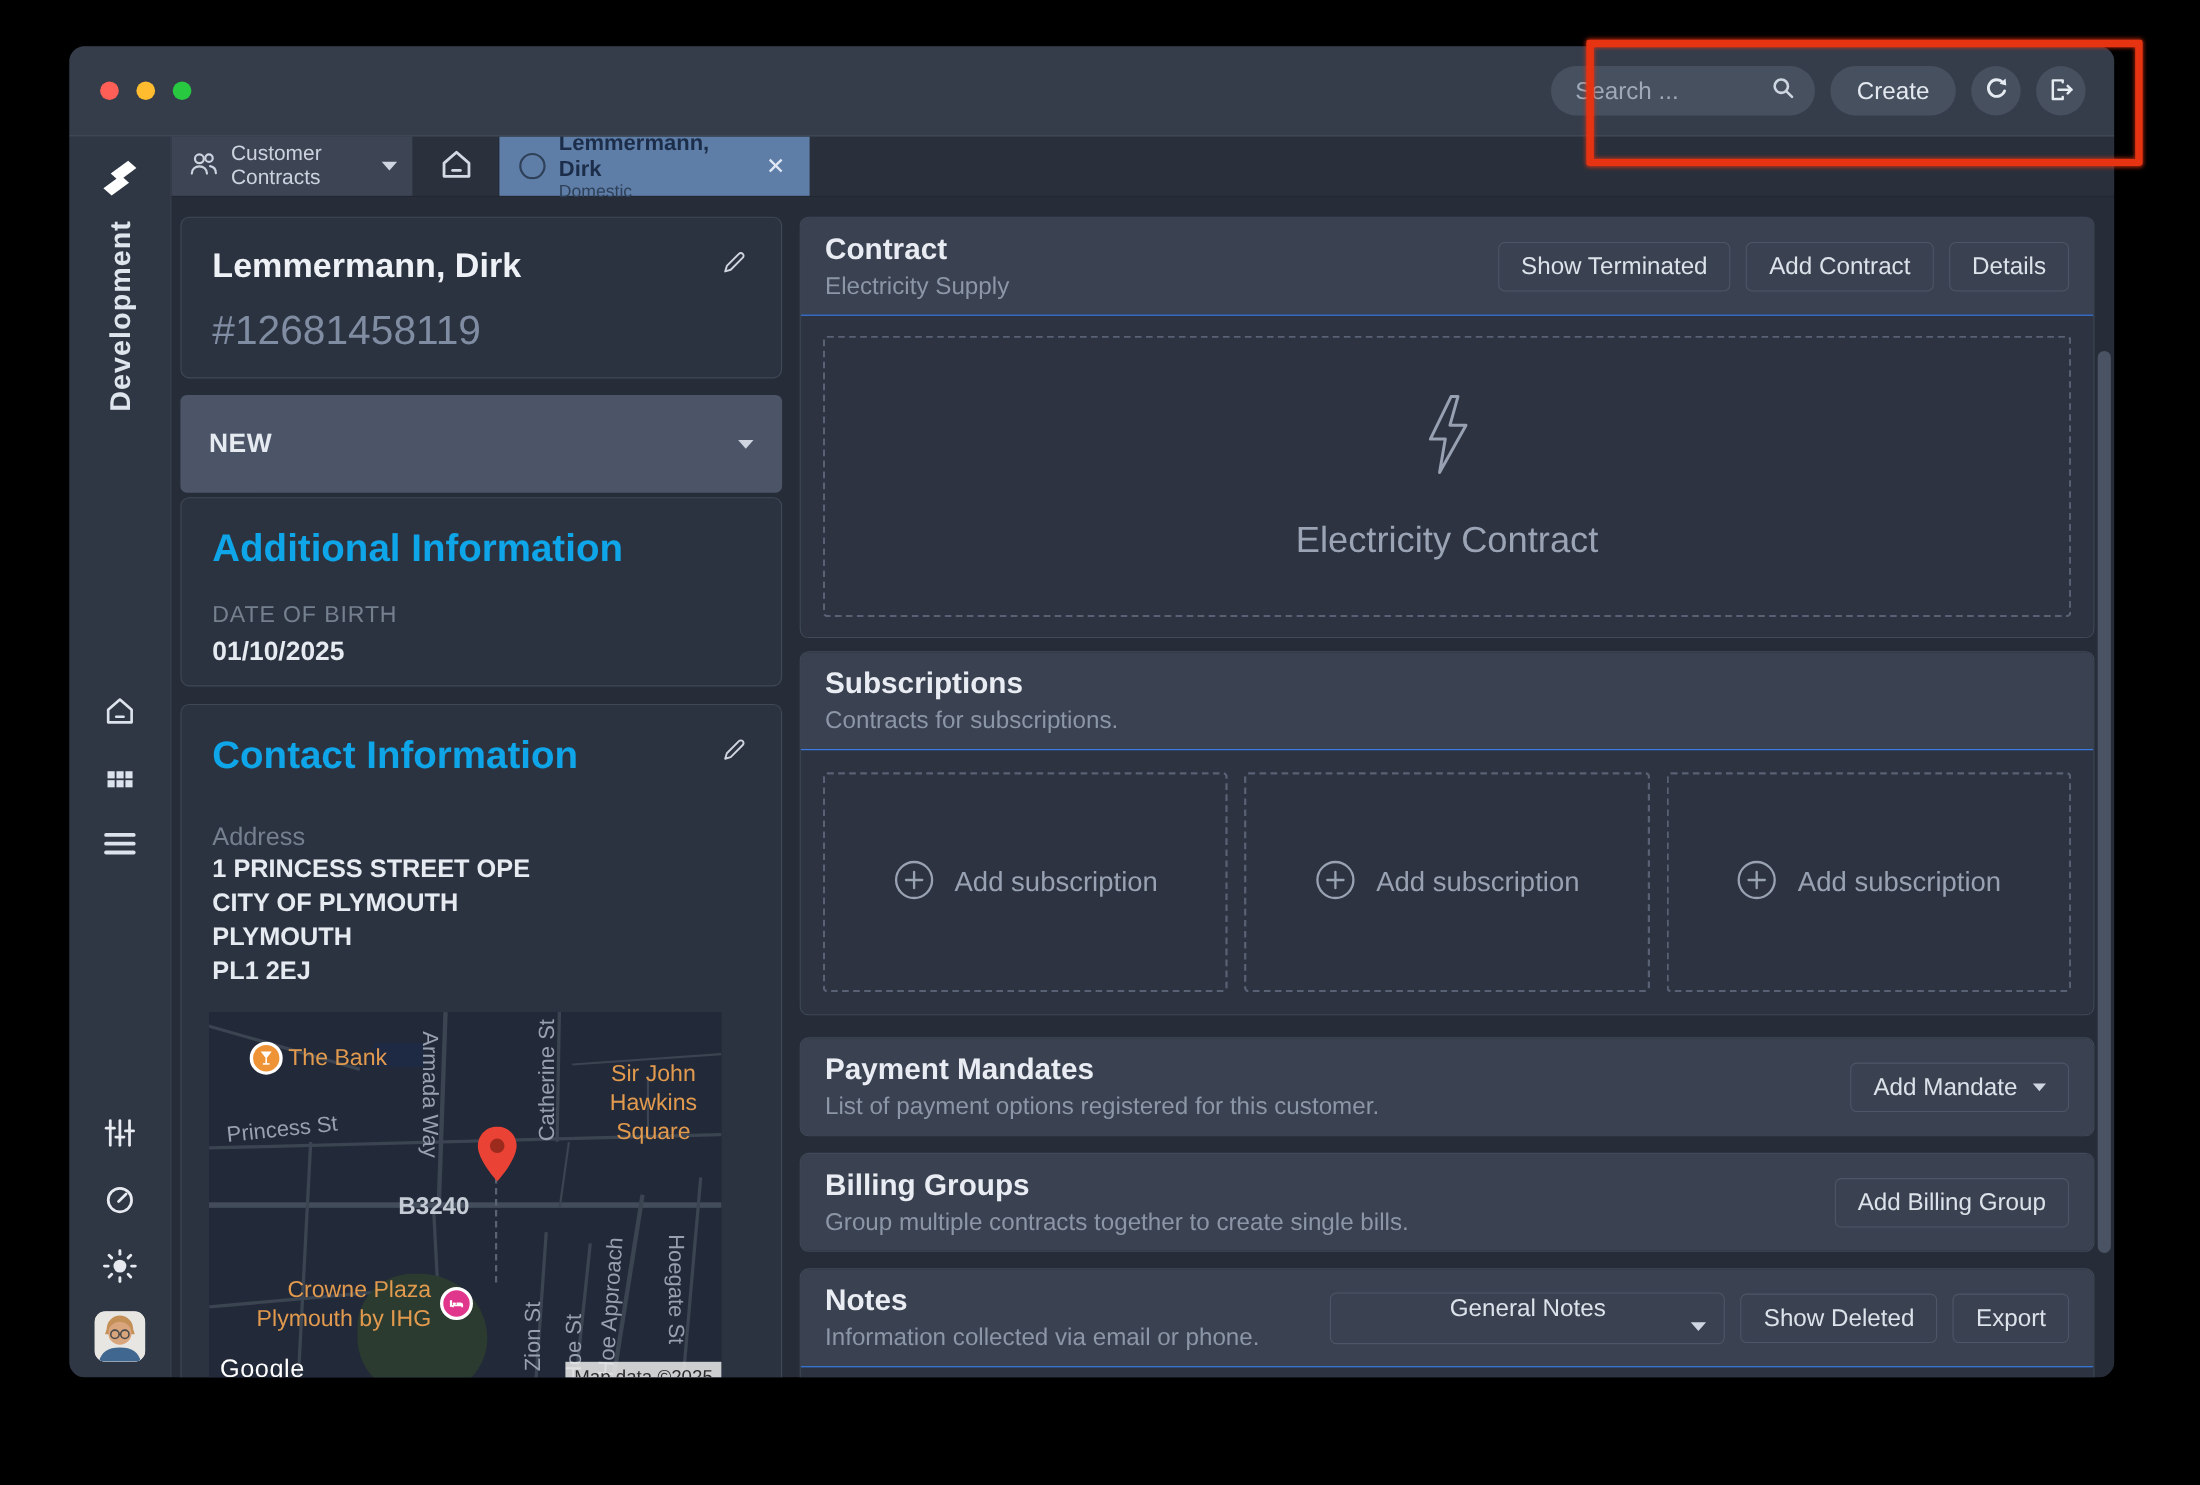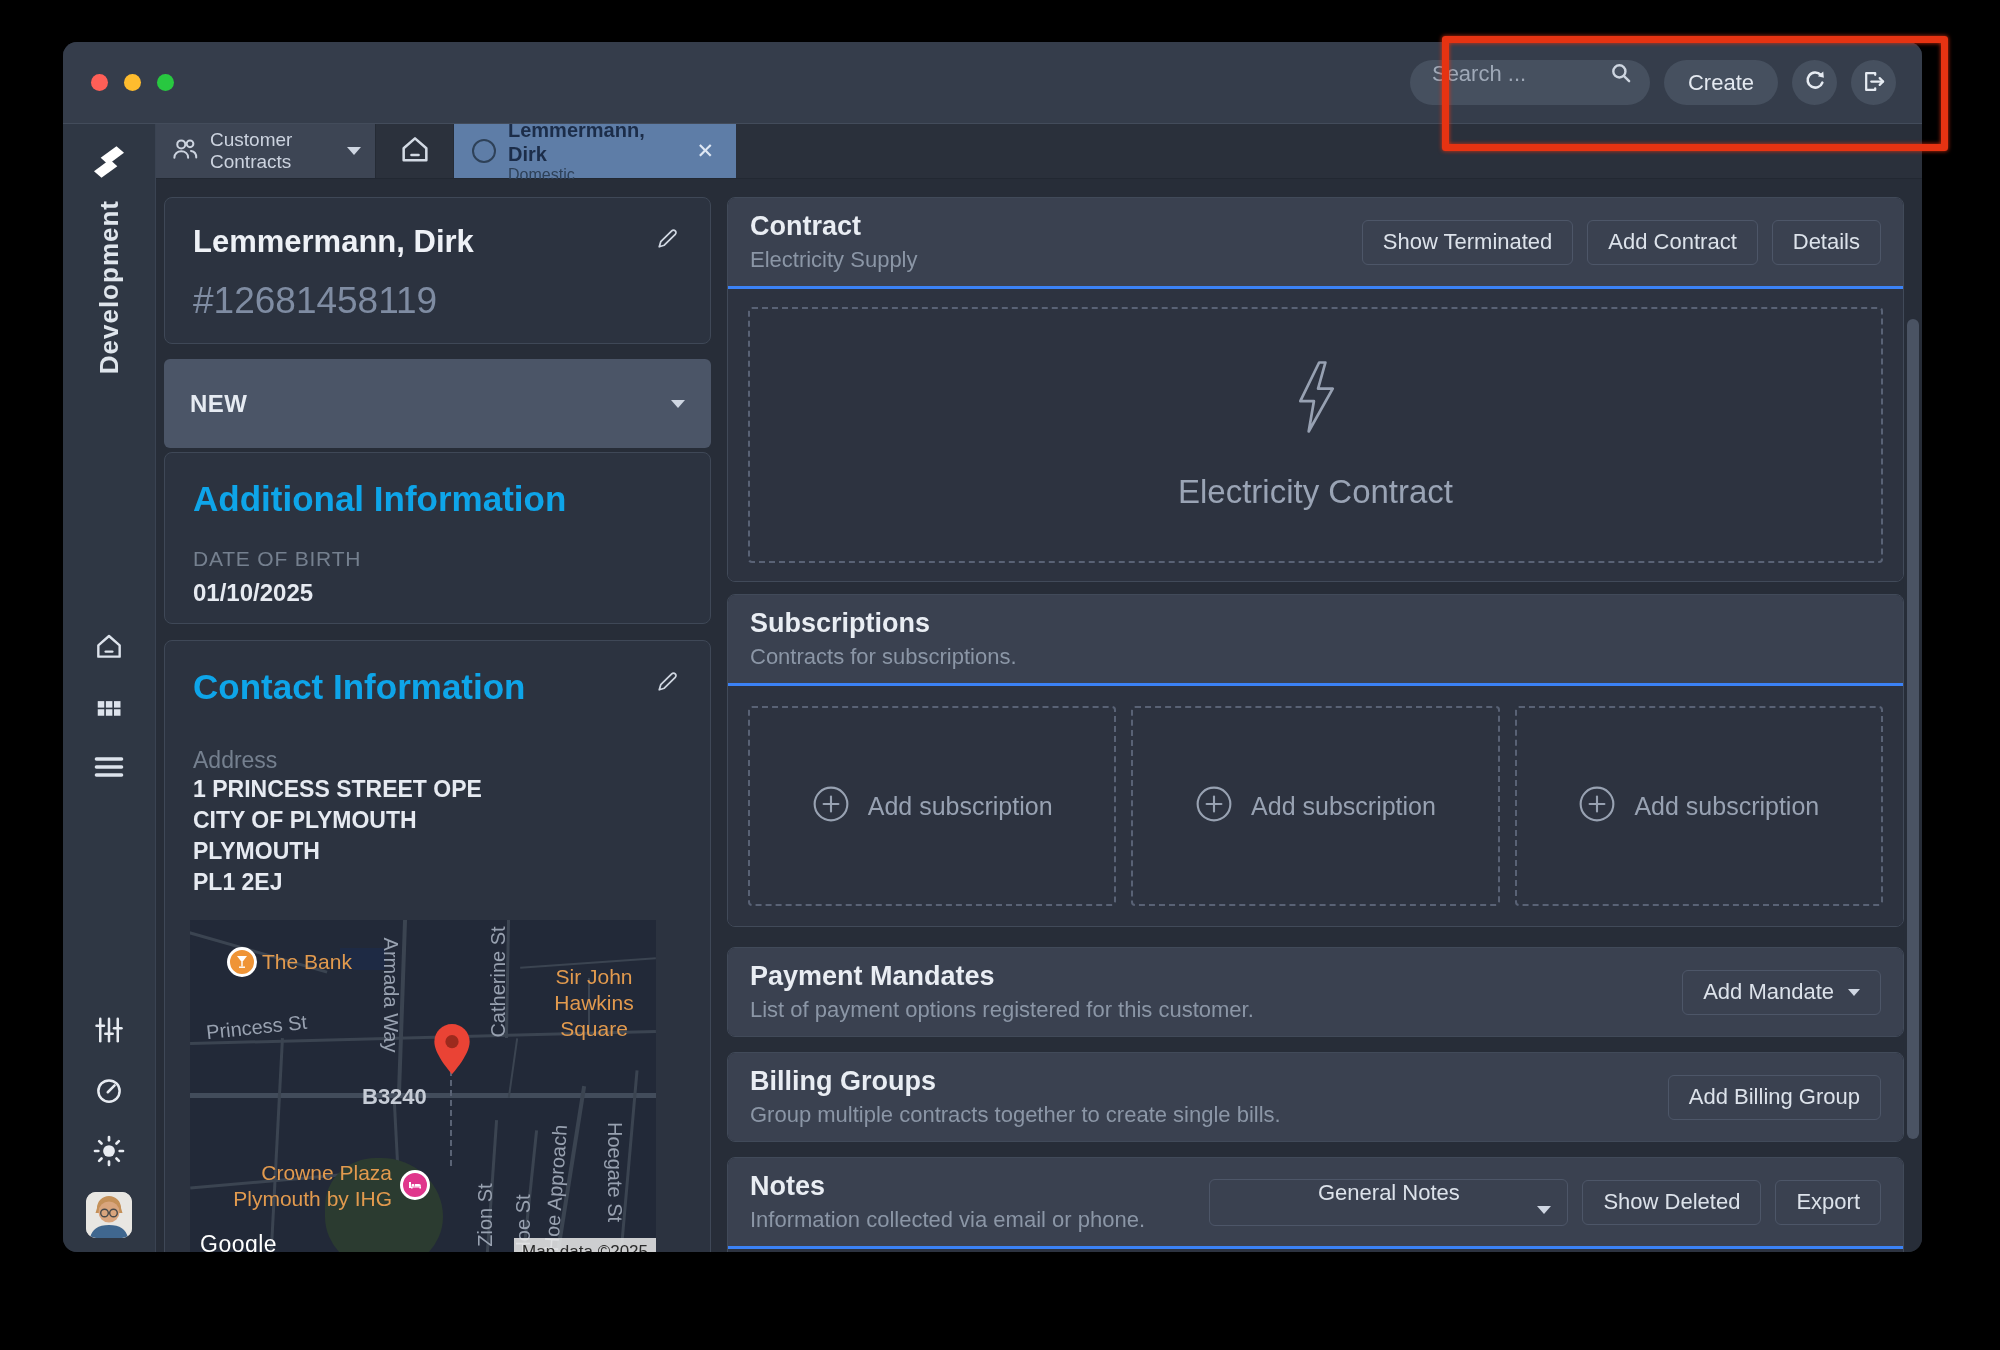--- a/index.html
+++ b/index.html
@@ -10,21 +10,21 @@
   .window{position:absolute;left:63px;top:42px;width:1859px;height:1210px;background:#272d38;
           border-radius:14px;overflow:hidden;display:flex;flex-direction:column;}
 
   
   .titlebar{height:81px;flex:0 0 81px;background:#353d4b;border-bottom:1px solid #434c5b;
             display:flex;align-items:center;position:relative;}
   .traffic{display:flex;gap:16px;margin-left:28px;}
   .light{width:17px;height:17px;border-radius:50%;}
   .win-title{position:absolute;left:0;right:0;text-align:center;font-size:23px;font-weight:700;color:#e9edf3;pointer-events:none;}
   .tb-tools{margin-left:auto;margin-right:26px;display:flex;align-items:center;gap:14px;position:relative;z-index:2;}
-  .search-pill{width:204px;height:45px;border-radius:23px;background:#46505f;display:flex;align-items:flex-start;padding:0 16px 0 20px;}
+  .search-pill{width:204px;height:45px;border-radius:23px;background:#46505f;display:flex;align-items:center;padding:0 16px 0 20px;}
   .search-pill input{flex:1;border:none;outline:none;background:transparent;color:#dfe5ee;font-size:22px;font-family:"Liberation Sans",sans-serif;min-width:0;}
   .search-pill input::placeholder{color:#9fa9b8;}
   .pill-btn{height:45px;border-radius:23px;background:#46505f;border:none;color:#e4e9f0;font-size:22px;
             font-family:"Liberation Sans",sans-serif;padding:0 24px;display:flex;align-items:center;cursor:pointer;}
   .round-btn{width:45px;height:45px;border-radius:50%;background:#46505f;border:none;display:flex;align-items:center;justify-content:center;cursor:pointer;}
 
   
   .app-body{flex:1;display:flex;min-height:0;}
   .sidebar{width:92px;flex:0 0 92px;background:#2f3744;border-right:1px solid #3a4352;
            display:flex;flex-direction:column;align-items:center;}
@@ -82,21 +82,21 @@
   
   .rightcol{position:absolute;left:571px;top:18px;width:1177px;}
   .section{border:1px solid #414a59;border-radius:8px;overflow:hidden;box-sizing:border-box;}
   .section-head{background:#3a4150;padding:13px 22px;display:flex;align-items:center;}
   .head-text .h1{font-size:27px;font-weight:700;color:#e9edf3;}
   .head-text .h2{font-size:22px;color:#8b96a6;margin-top:5px;}
   .head-actions{margin-left:auto;display:flex;gap:14px;align-items:center;}
   .o-btn{height:45px;border:1.5px solid #4d5668;border-radius:6px;background:transparent;color:#dce2ea;
          font-size:22px;font-family:"Liberation Sans",sans-serif;padding:0 20px;display:inline-flex;align-items:center;gap:14px;cursor:pointer;}
   .o-btn .caret{border-top-width:7px;border-left-width:6px;border-right-width:6px;}
-  .section-body{background:#2d3340;border-top:3px solid #3b82f6;}
+  .section-body{background:#2d3340;border-top:1px solid #3b82f6;}
   .dashed{border:2px dashed #596275;border-radius:4px;display:flex;flex-direction:column;align-items:center;justify-content:center;cursor:pointer;}
   .contract-body{padding:18px 20px;}
   .contract-drop{height:252px;}
   .contract-drop .ph-label{font-size:33px;color:#9aa4b5;margin-top:34px;}
   .subs-body{padding:20px;display:flex;gap:15px;}
   .sub-box{flex:1;height:196px;flex-direction:row;gap:18px;}
   .sub-box .txt{font-size:25px;color:#98a2b2;}
   .select{width:359px;height:47px;border:1.5px solid #4d5668;border-radius:6px;display:flex;align-items:center;
           padding:0 16px;box-sizing:border-box;cursor:pointer;color:#dce2ea;font-size:22px;flex-direction:column;}
   .select .caret{margin-left:auto;border-top-width:8px;}

